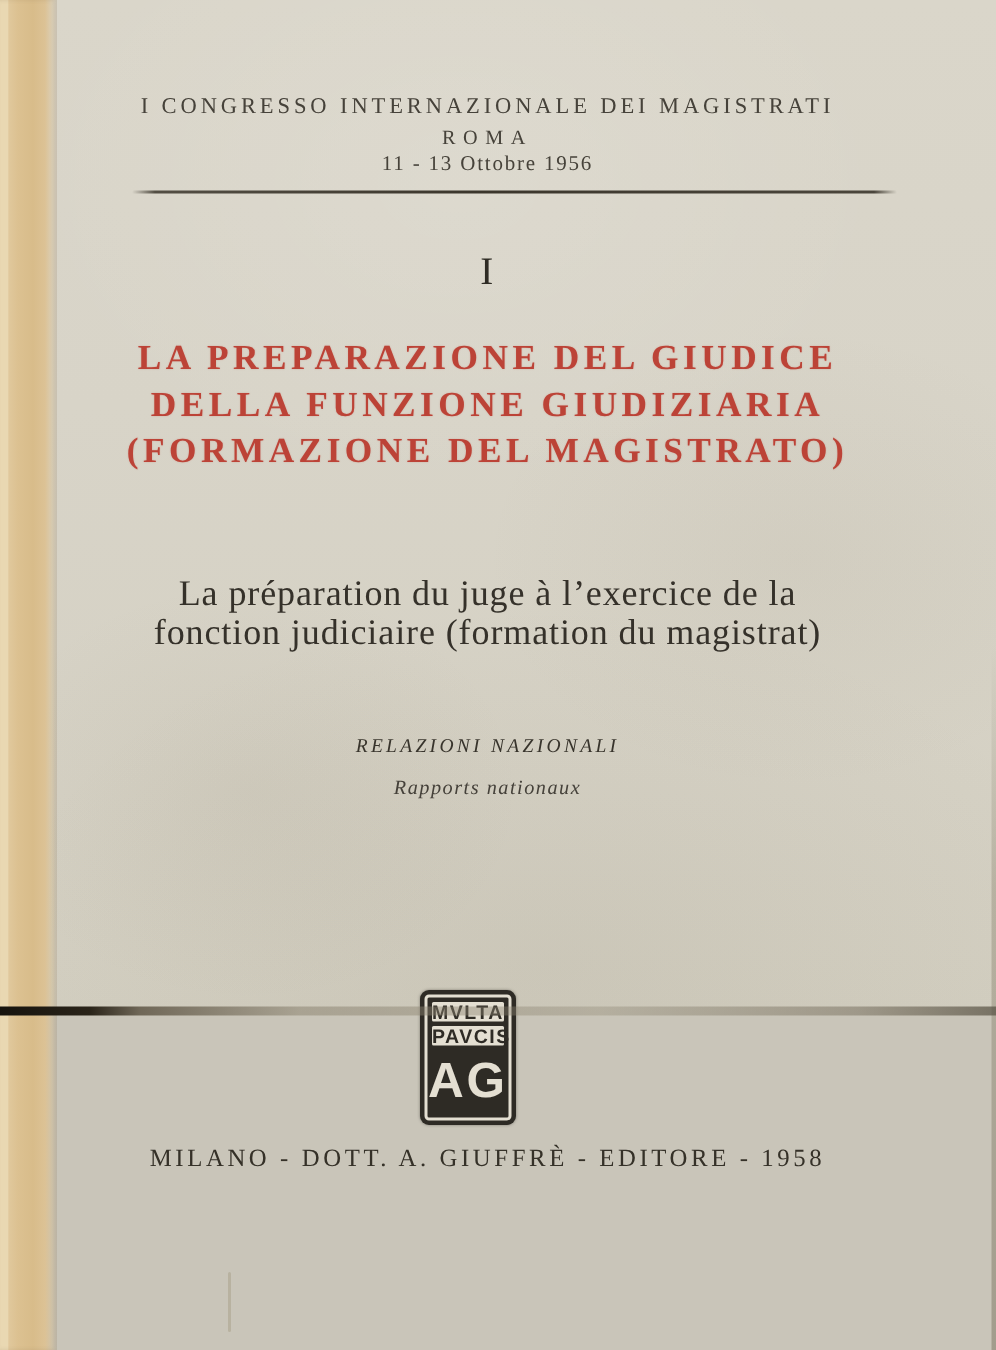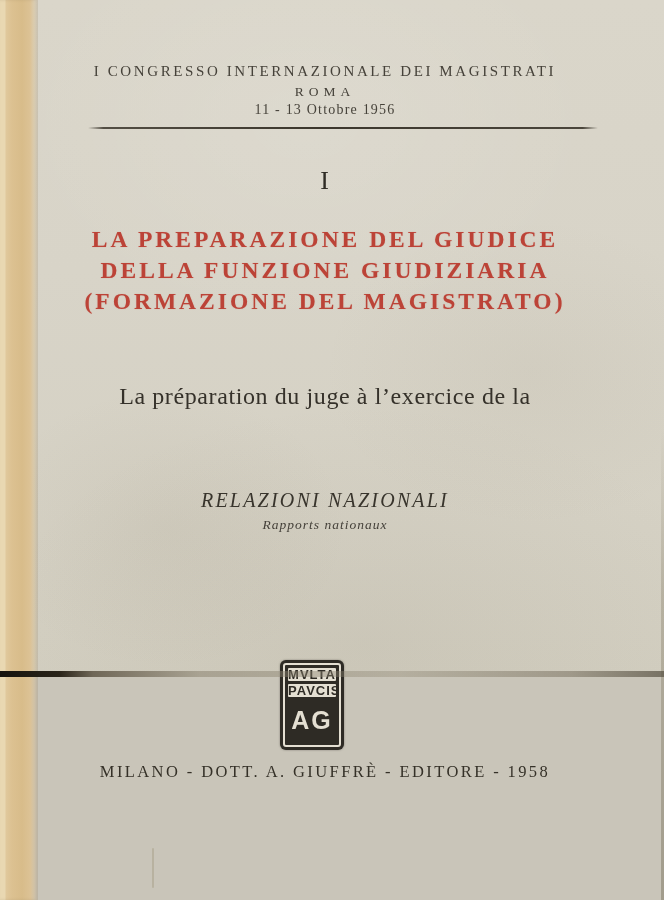--- a/index.html
+++ b/index.html
@@ -87,21 +87,21 @@
     text-shadow:0 0 1px rgba(188,67,55,0.35);
   }
   .title span{display:block;white-space:nowrap;}
   .subtitle{
     position:absolute;left:0;right:0;top:383px;
     font-size:24px;line-height:26px;color:#35312a;letter-spacing:0.6px;
   }
   .subtitle span{display:block;}
   .section-it{
     position:absolute;left:0;right:0;top:489px;
-    font-style:italic;font-size:20px;letter-spacing:2.2px;color:#38342c;
+    font-style:italic;font-size:13px;letter-spacing:2.2px;color:#38342c;
   }
   .section-fr{
     position:absolute;left:0;right:0;top:517px;
     font-style:italic;font-size:13.5px;letter-spacing:1px;color:#45413a;
   }
   
   .logo{
     position:absolute;left:258px;top:660px;width:64px;height:90px;
     background:var(--logo-black);border-radius:6px;
     box-shadow:0 0 2px rgba(46,43,37,0.5);
@@ -114,21 +114,21 @@
   .logo-word{
     background:var(--paper-light);color:var(--logo-black);
     font-family:"Liberation Sans","DejaVu Sans",sans-serif;
     font-weight:bold;font-size:13px;letter-spacing:1px;
     line-height:13px;height:13px;margin-bottom:3px;
     border-radius:1px;
   }
   .logo-monogram{
     color:var(--paper-light);
     font-family:"Liberation Sans","DejaVu Sans",sans-serif;
-    font-weight:bold;font-size:25px;line-height:40px;letter-spacing:2px;
+    font-weight:bold;font-size:33px;line-height:40px;letter-spacing:2px;
     text-align:center;
   }
   .imprint{
     position:absolute;left:0;right:0;top:762px;
     font-size:16.5px;letter-spacing:2.4px;color:#353128;white-space:nowrap;
   }
 </style>
 </head>
 <body>
 
@@ -146,20 +146,21 @@
     <div class="numeral">I</div>
 
     <div class="title">
       <span>LA PREPARAZIONE DEL GIUDICE</span>
       <span>DELLA FUNZIONE GIUDIZIARIA</span>
       <span>(FORMAZIONE DEL MAGISTRATO)</span>
     </div>
 
     <div class="subtitle">
       <span>La préparation du juge à l’exercice de la</span>
+      <span>fonction judiciaire (formation du magistrat)</span>
     </div>
 
     <div class="section-it">RELAZIONI NAZIONALI</div>
     <div class="section-fr">Rapports nationaux</div>
 
     <div class="logo">
       <div class="logo-inner">
         <div class="logo-words">
           <div class="logo-word">MVLTA</div>
           <div class="logo-word">PAVCIS</div>

